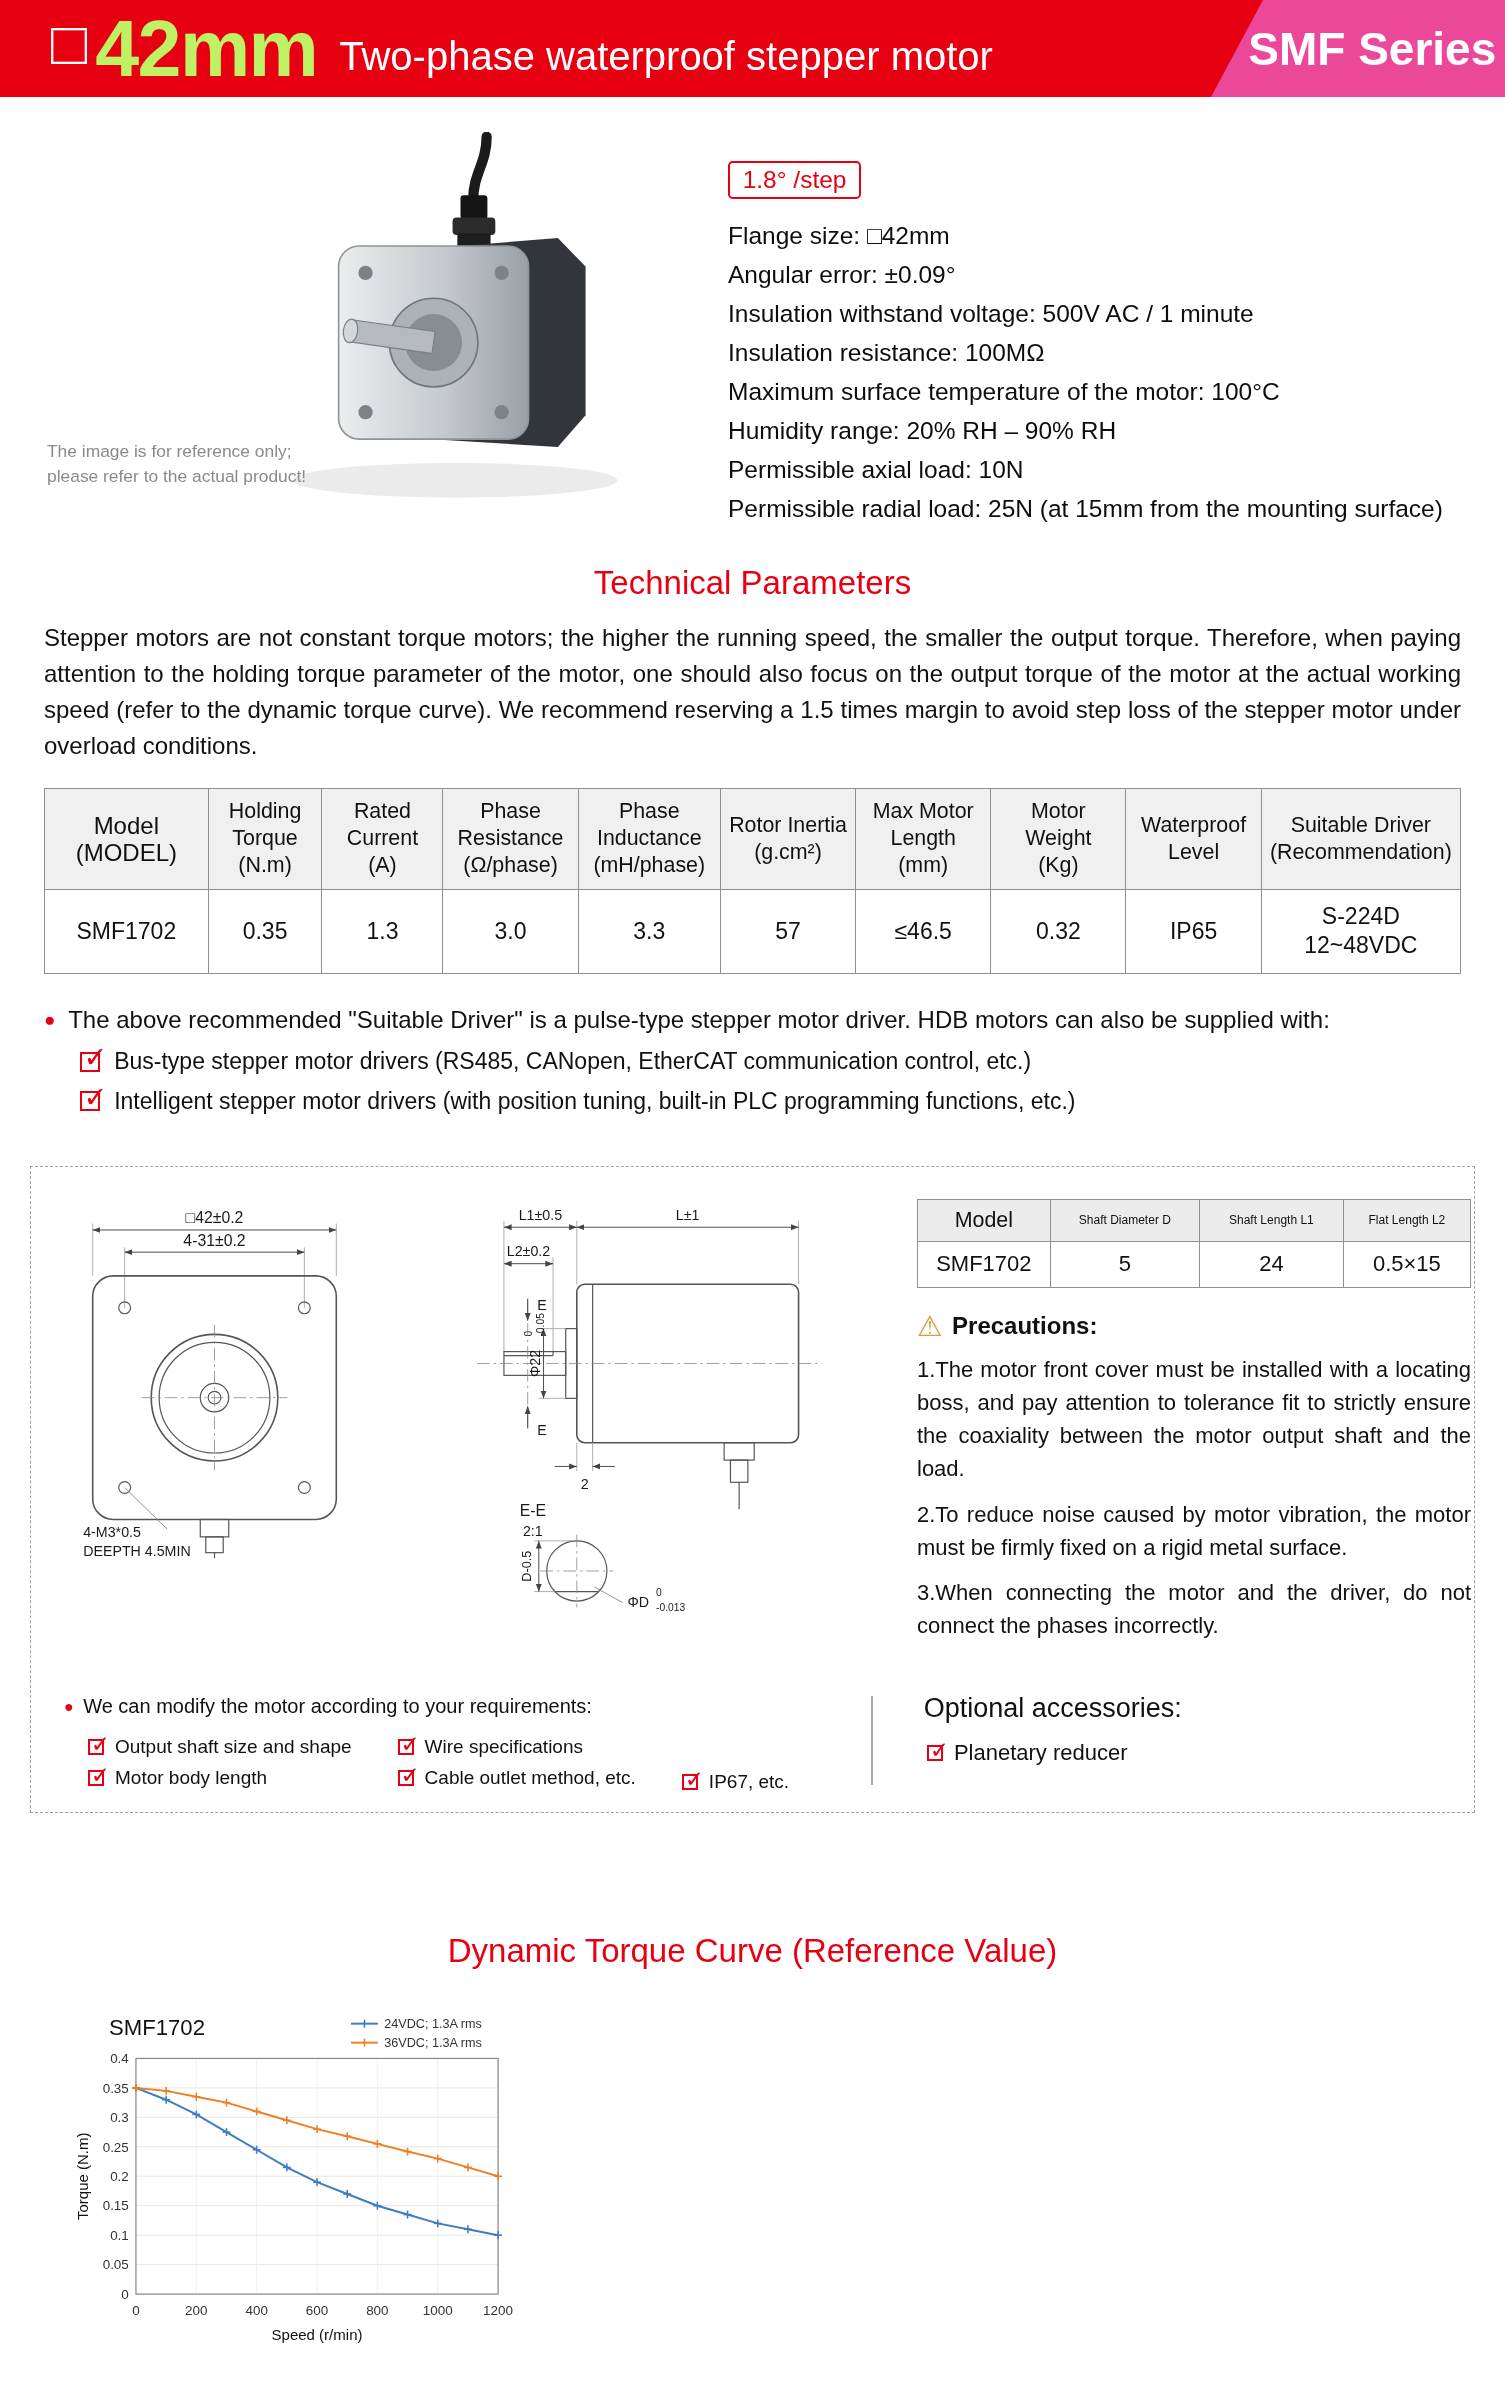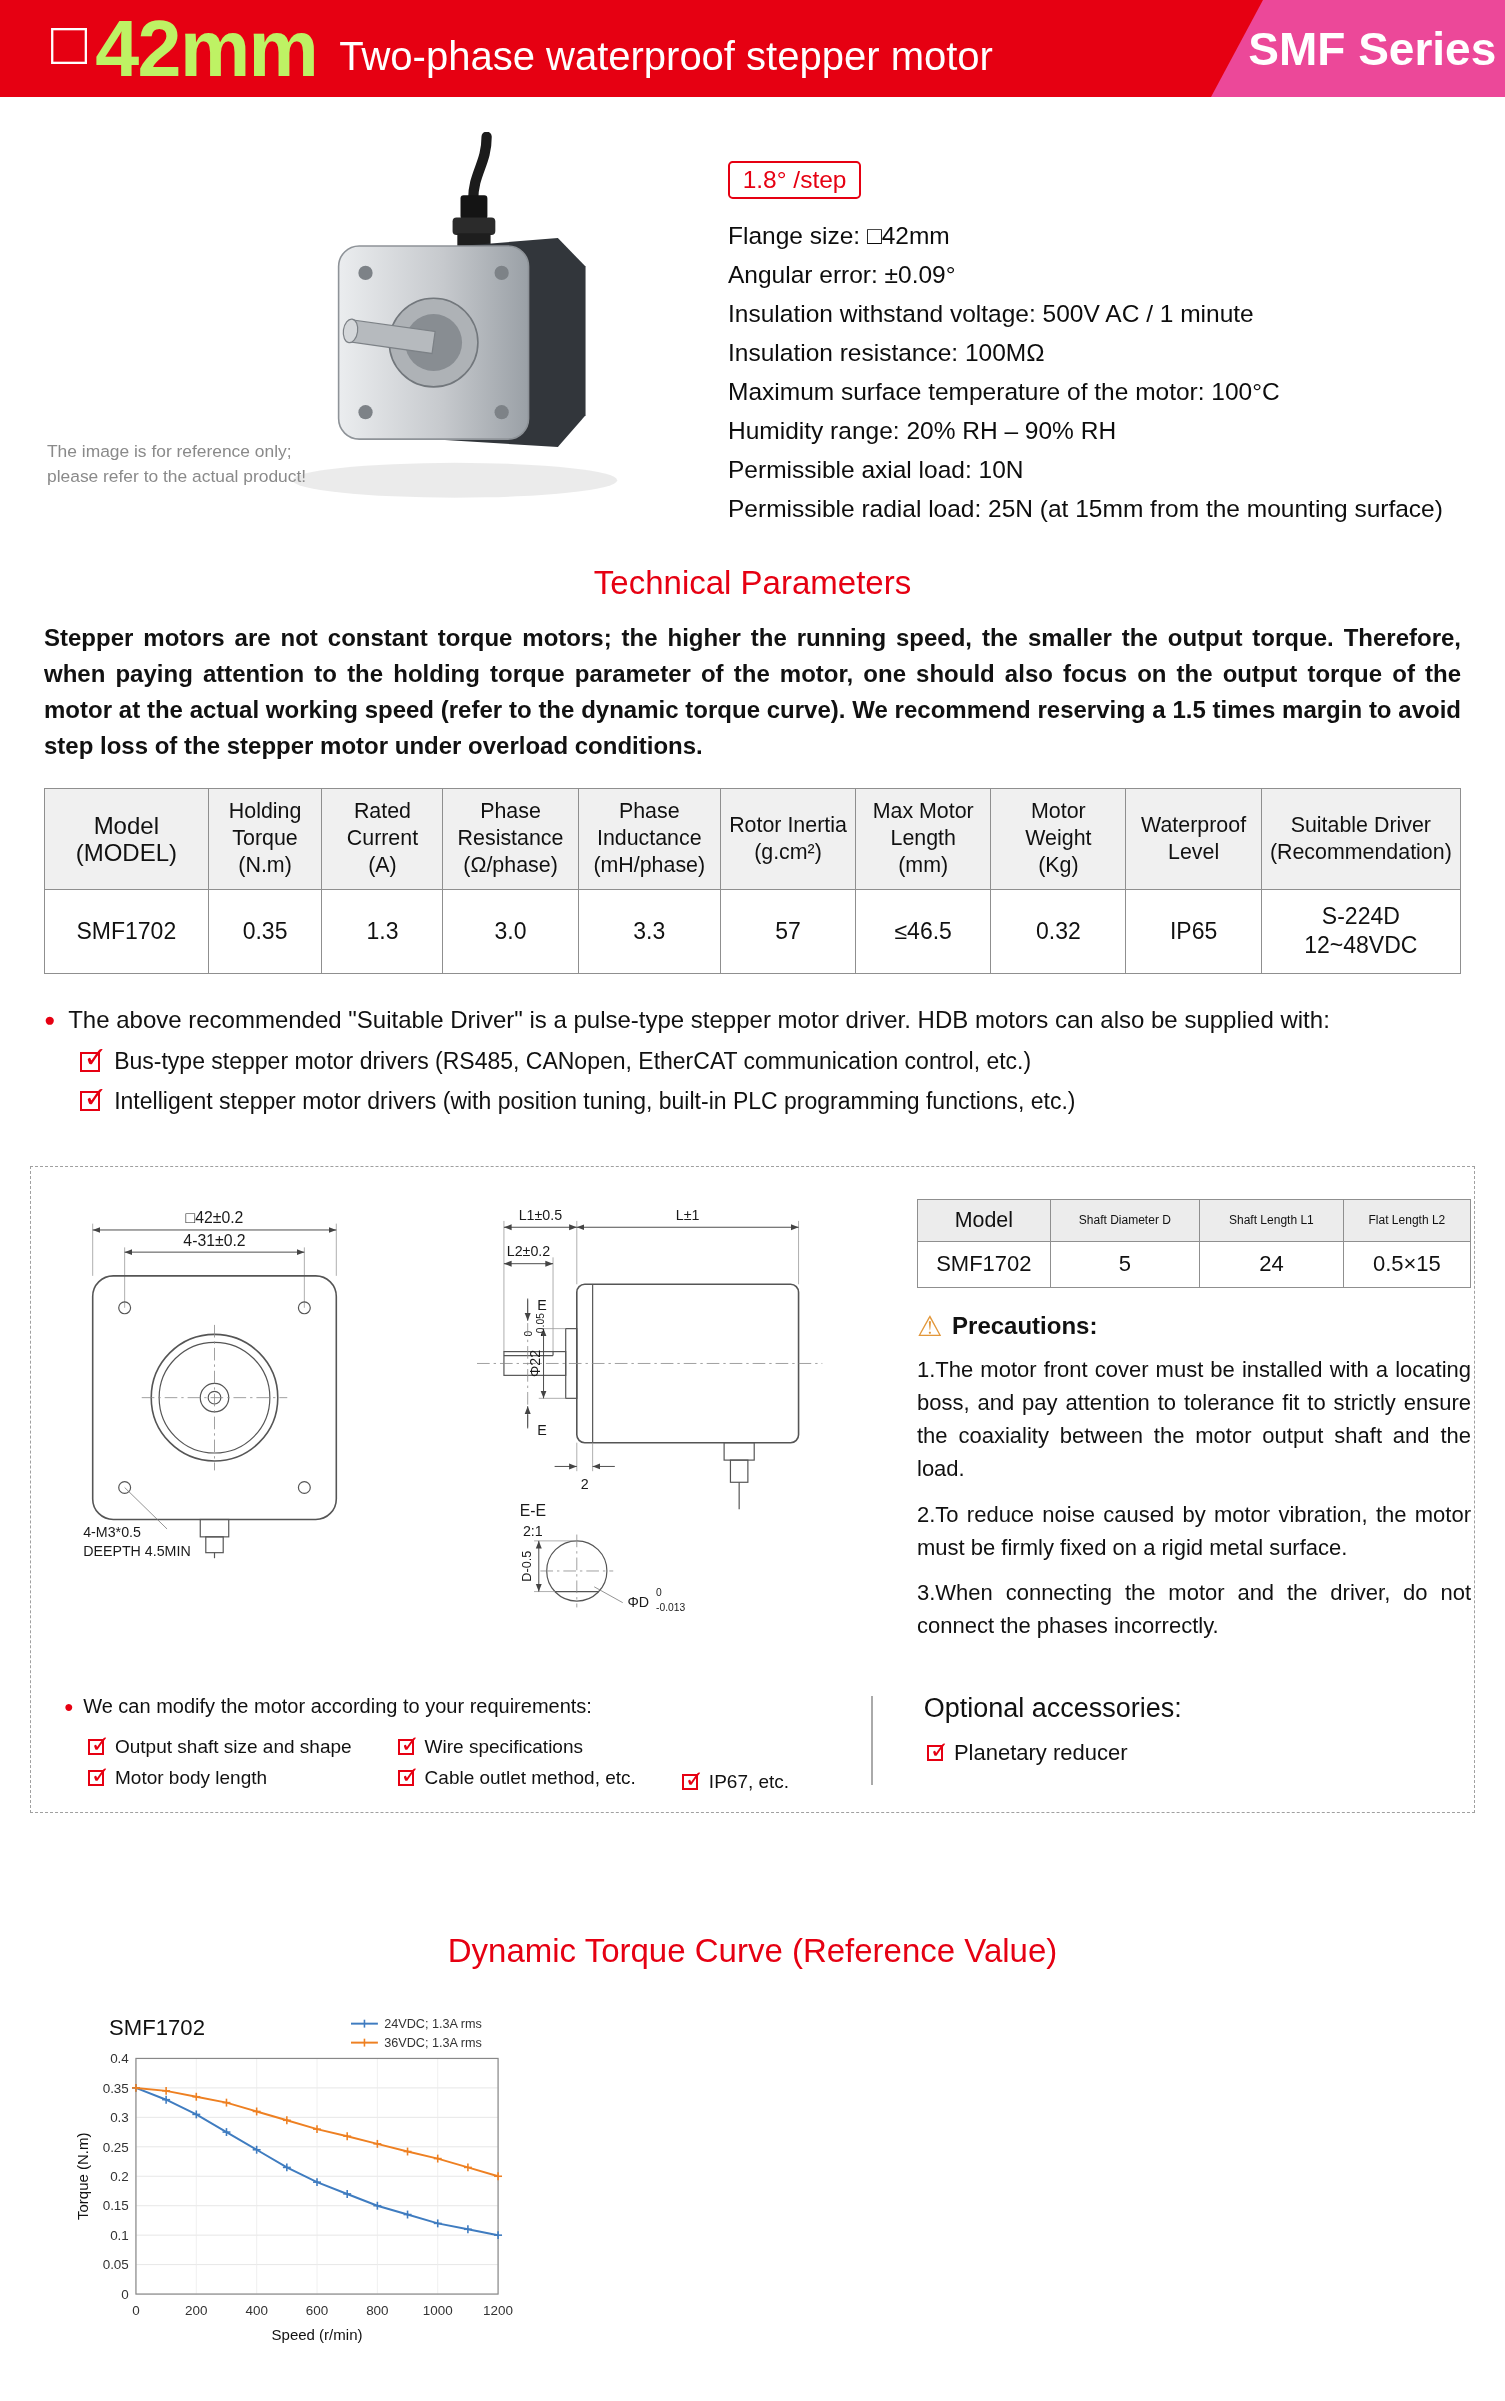--- a/index.html
+++ b/index.html
@@ -31,21 +31,21 @@
                 padding: 3.2px 12.7px; border-radius: 4.7px; margin-bottom: 17.4px; }
   .spec-line { font-size: 24.5px; line-height: 39px; color: #0d0d0d; }
 
   
   .section-head { display: flex; align-items: center; margin: 36px 24px 0 24px; flex-direction: column; }
   .section-head .t { color: #e60012; font-size: 33px; white-space: nowrap; }
   .section-head .rule { flex: 1; height: 1.6px; background: #e60012; opacity: .45; margin-left: 20.6px; }
 
   
   .tech-body { padding: 0 44px; }
-  .intro { margin-top: 17.4px; font-size: 24px; line-height: 36px; text-align: justify; font-weight: bold; }
+  .intro { margin-top: 17.4px; font-size: 24px; line-height: 36px; text-align: justify; }
   table.params { width: 100%; border-collapse: collapse; margin-top: 24px; }
   .params th, .params td { border: 0.8px solid #8f8f8f; text-align: center; vertical-align: middle; white-space: pre-line; }
   .params th { background: #f0f0f0; font-weight: normal; font-size: 21.4px; line-height: 27px; padding: 9.5px 4.7px; }
   .params th:first-child { font-size: 24px; }
   .params td { font-size: 23px; line-height: 29px; padding: 12.7px 4.7px; }
   .note-row { display: flex; align-items: flex-start; margin-top: 28.5px; font-size: 24px; line-height: 33px; }
   .dot { color: #e60012; font-size: 19px; margin-right: 12.7px; line-height: 33px; }
   .check-row { display: flex; align-items: center; margin: 12.7px 0 0 36px; font-size: 23px; }
   .cb { width: 20px; height: 20px; border: 2.4px solid #e60012; flex: none; position: relative; margin-right: 14.2px; }
   .cb span { position: absolute; left: 1.6px; top: -12.7px; color: #e60012; font-size: 28.5px; font-weight: bold; }

